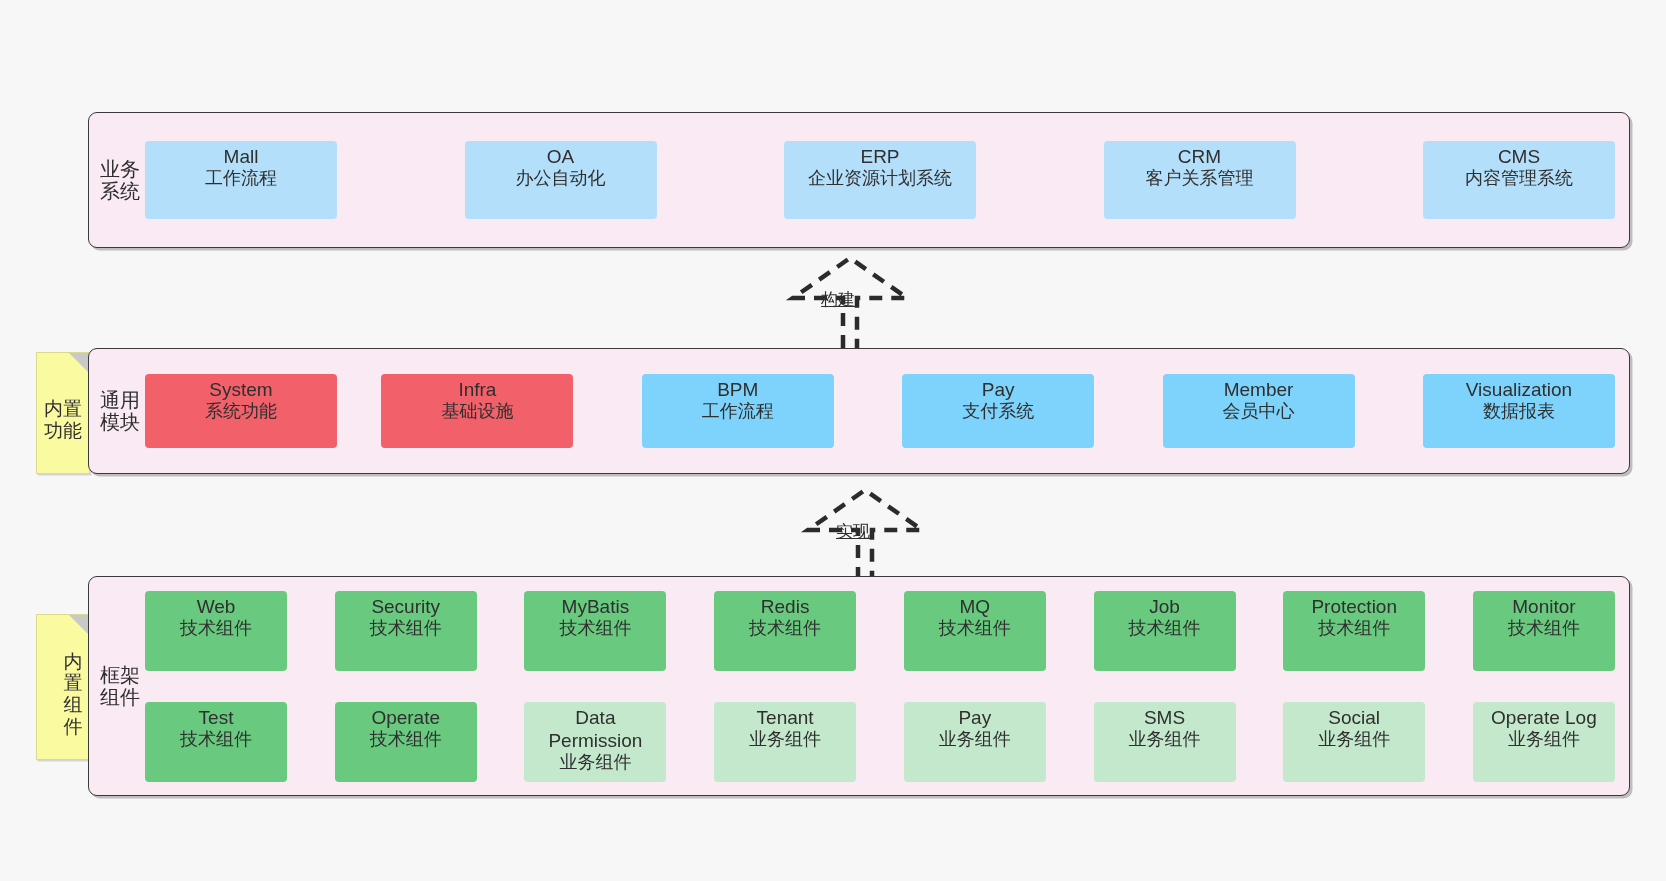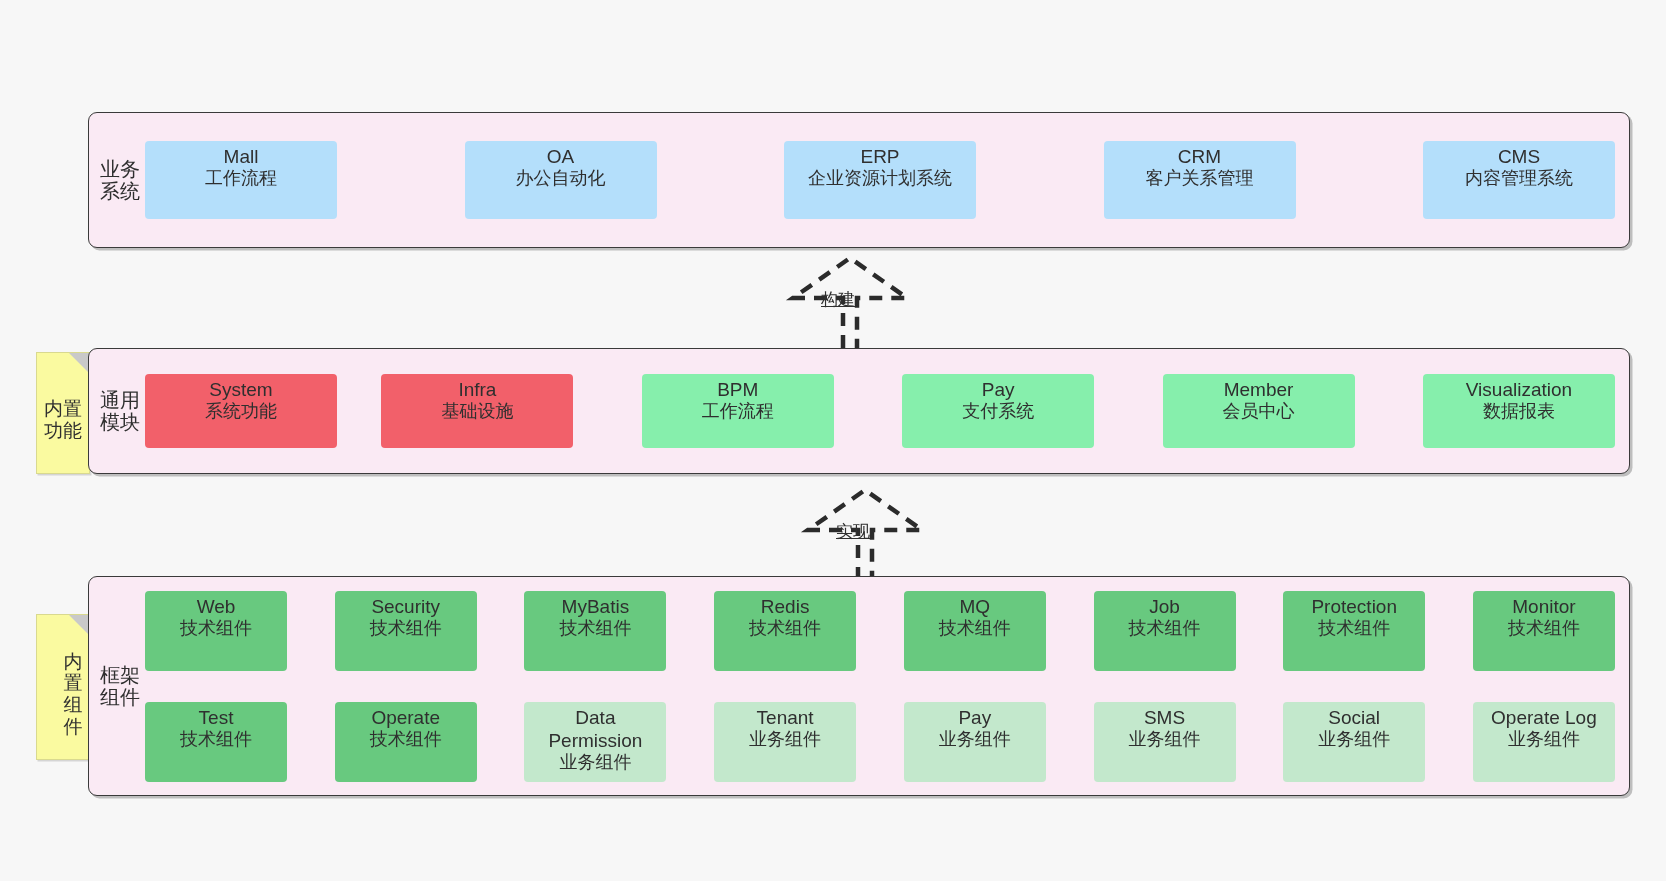--- a/index.html
+++ b/index.html
@@ -75,21 +75,21 @@
     text-align: center;
     box-sizing: border-box;
     padding: 4px 6px;
     line-height: 1.22;
   }
   .card .t1 { font-size: 19px; color: #2f2f2f; }
   .card .t2 { font-size: 18px; color: #2f2f2f; }
 
   .c-blue      { background: #b4dffb; }
   .c-red       { background: #f2606a; }
-  .c-pink      { background: #86efac; margin-left: 24px; }
+  .c-pink      { background: #7dd3fc; margin-left: 24px; }
   .c-green     { background: #68c97f; }
   .c-greenlite { background: #c3e8cc; }
 
   
   .tier1 { left: 88px; top: 112px; width: 1542px; height: 136px; }
   .tier1 .card { width: 192px; height: 78px; }
 
   
   .tier2 { left: 88px; top: 348px; width: 1542px; height: 126px; }
   .tier2 .card { width: 192px; height: 74px; }

